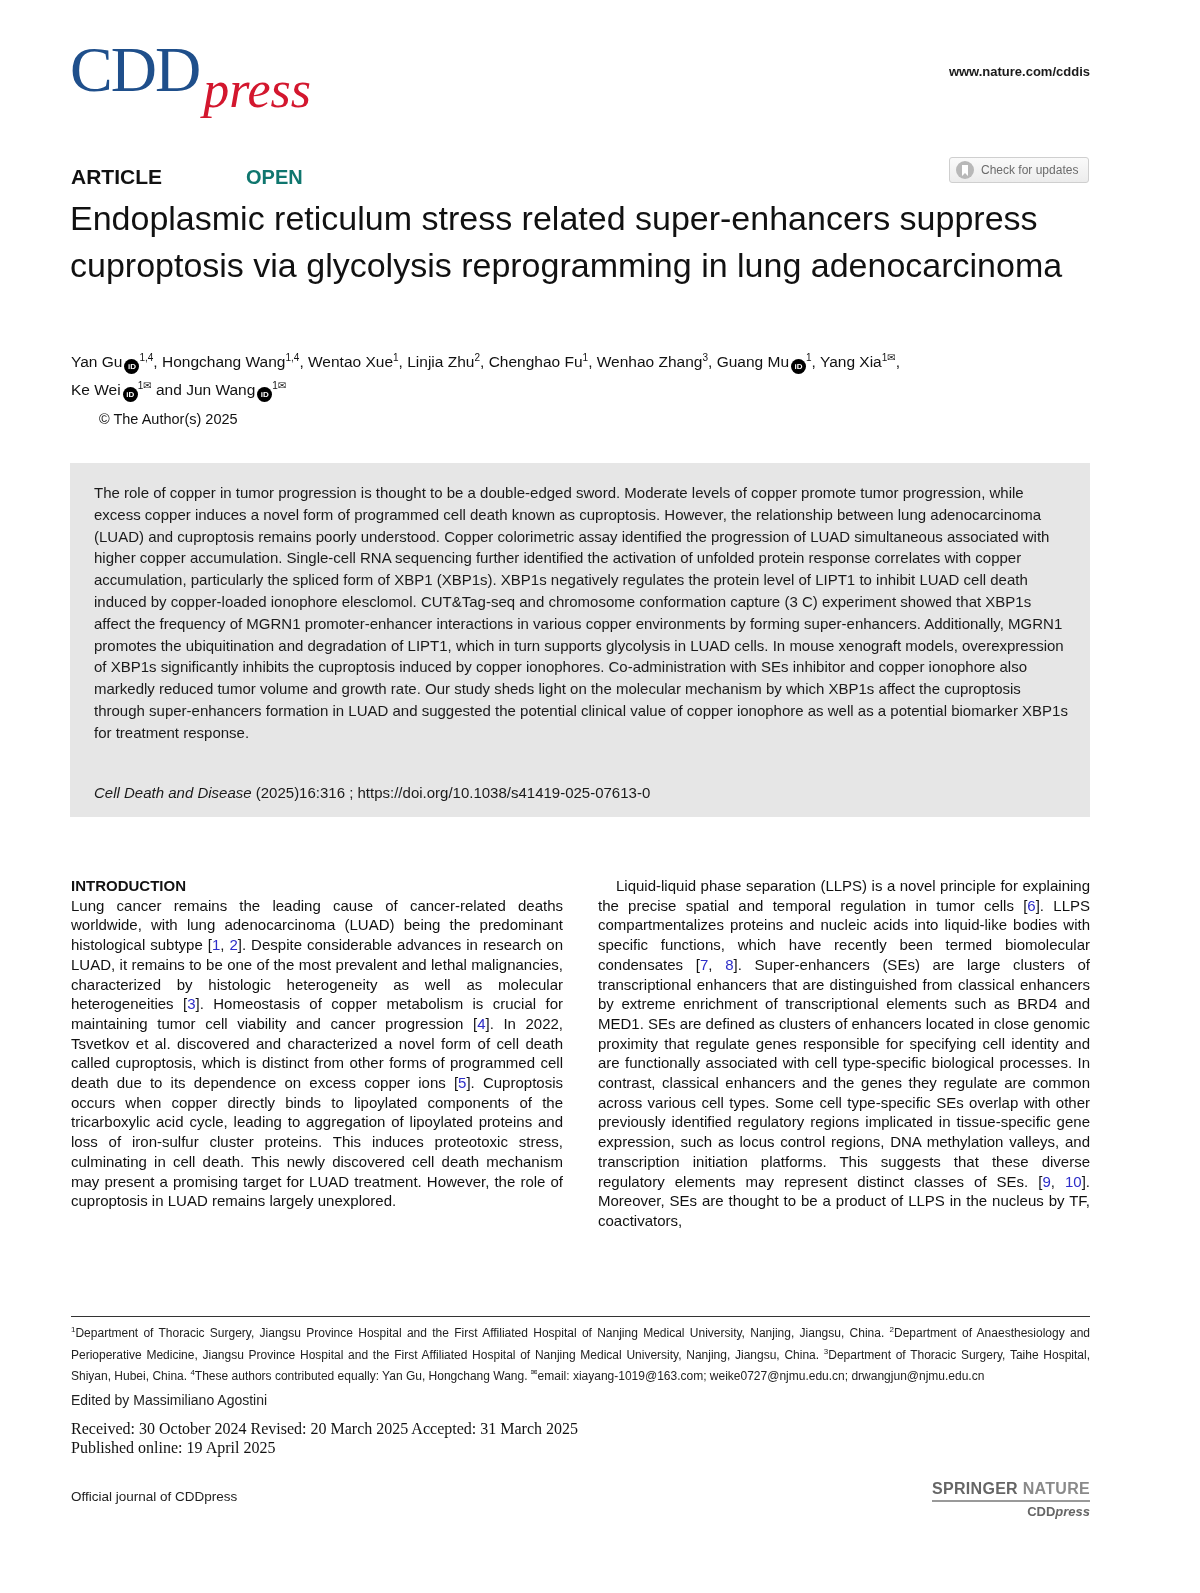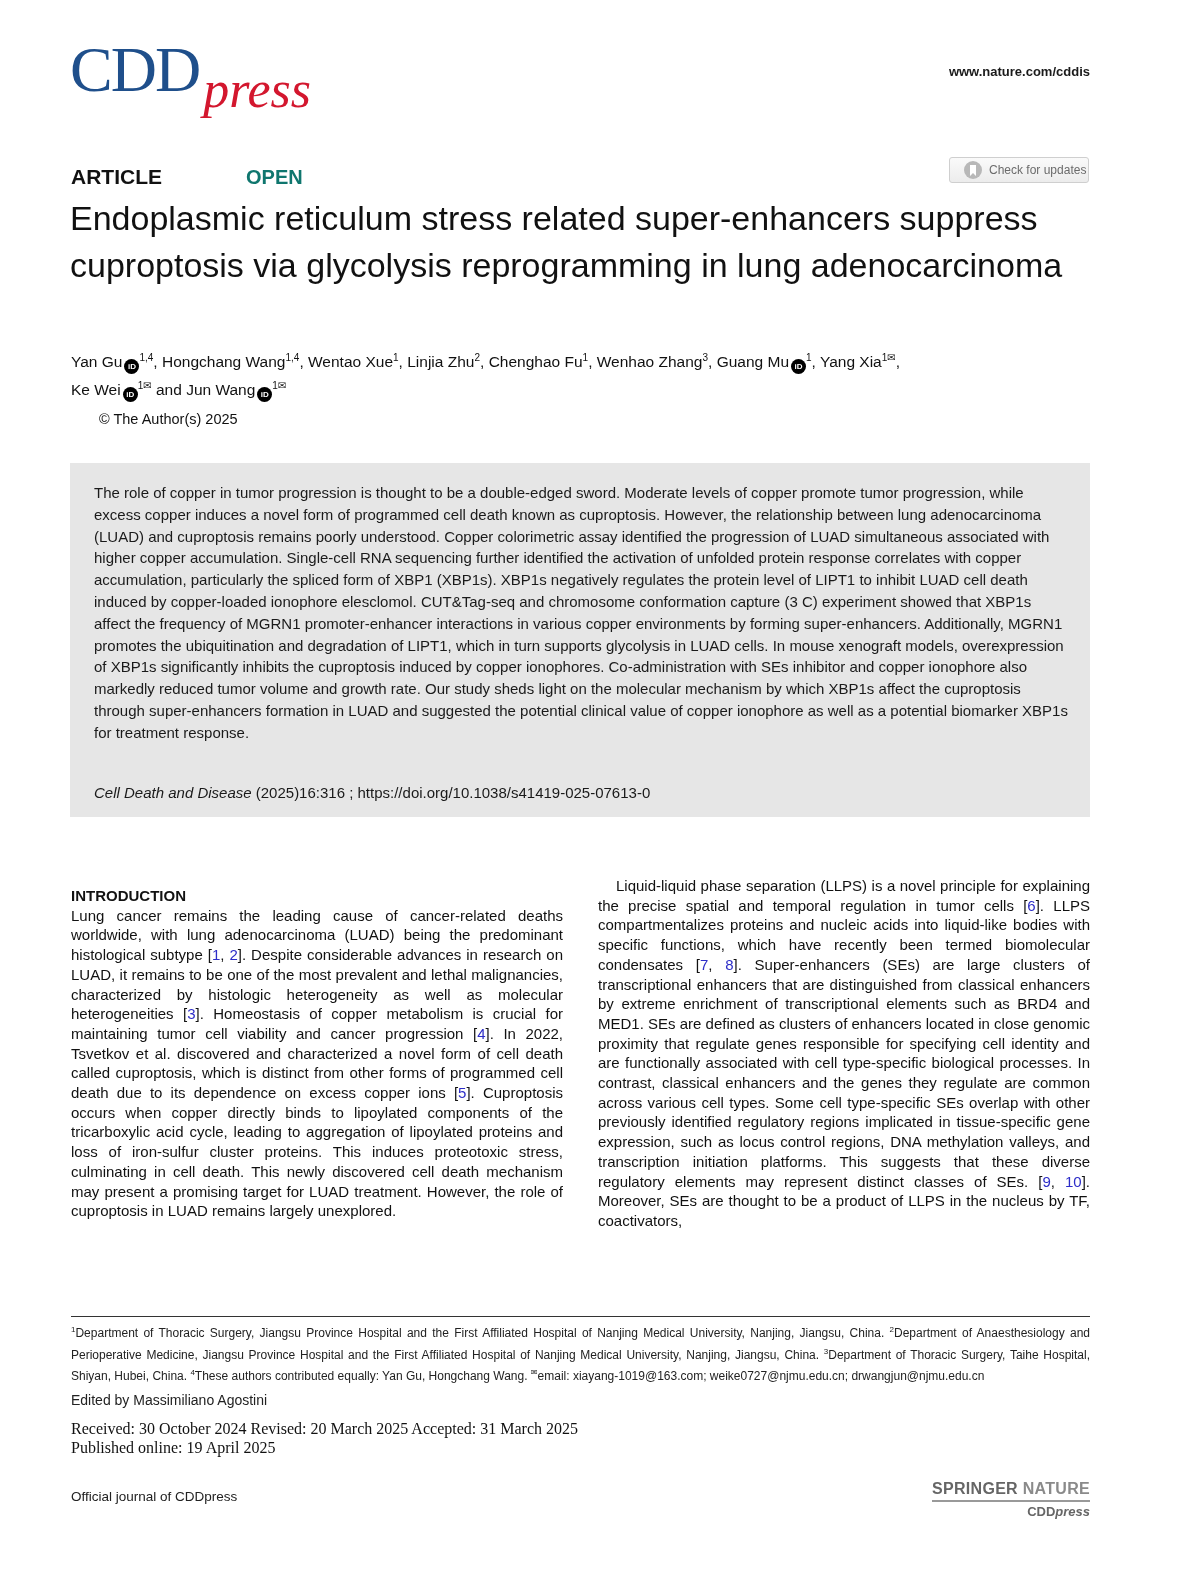--- a/index.html
+++ b/index.html
@@ -9,21 +9,21 @@
 
   
   .logo { left:70px; top:22px; height:80px; display:flex; align-items:flex-end; }
   .logo-cdd { font-family:"Liberation Serif", "DejaVu Serif", serif; font-size:64px; color:#1f4f8b; letter-spacing:-2px; line-height:1; }
   .logo-press { font-family:"Liberation Serif", "DejaVu Serif", serif; font-style:italic; font-size:52px; color:#d3172e; margin-left:4px; line-height:1; position:relative; top:14px; }
   .journal-url { right:110px; top:64px; font-size:13px; font-weight:bold; color:#1a1a1a; }
 
   .article-tag { left:71px; top:165px; font-size:21px; font-weight:bold; color:#111; }
   .open-tag { left:218px; top:166px; font-size:20px; font-weight:bold; color:#0f766e;margin-left:28px; }
   .check-btn { left:949px; top:157px; width:140px; height:26px; border:1px solid #cfcfcf; border-radius:3px;
-               background:linear-gradient(#fafafa,#ececec); display:flex; align-items:center; box-sizing:border-box; padding-left:14px; cursor:pointer; }
+               background:linear-gradient(#fafafa,#ececec); display:flex; align-items:center; box-sizing:border-box; padding-left:6px; cursor:pointer; }
   .check-icon { width:18px; height:18px; border-radius:50%; background:#b8b8b8; display:flex; align-items:center; justify-content:center; margin-right:7px; }
   .check-icon svg { display:block; }
   .check-label { font-size:12px; color:#6b6b6b; }
 
   .title { left:70px; top:195px; width:1030px; font-size:34px; line-height:47px; color:#111; font-weight:normal; }
 
   .authors { left:71px; top:346px; width:1030px; font-size:15.5px; line-height:23px; color:#111; }
   .orcid { display:inline-block; width:15px; height:15px; border-radius:50%; background:#000000; color:#fff; font-size:8px; font-weight:bold;
            text-align:center; line-height:15px; vertical-align:-2px; margin-left:2px; }
   .authors sup { font-size:10px; }
@@ -32,21 +32,21 @@
   .copyright { left:71px; top:411px; font-size:14.5px; color:#111;margin-left:28px; }
 
   
   .abstract-box { left:70px; top:463px; width:1020px; height:354px; background:#e6e6e6; }
   .abstract-text { left:94px; top:482px; width:975px; font-size:15px; line-height:21.8px; color:#1a1a1a; }
   .citation { left:94px; top:784px; font-size:15px; color:#1a1a1a; }
   .citation i { font-style:italic; }
 
   
   .col { font-size:15px; line-height:19.7px; text-align:justify; color:#111; }
-  .col-left { left:71px; top:876px; width:492px;margin-top:10px; }
+  .col-left { left:71px; top:876px; width:492px; }
   .col-right { left:598px; top:876px; width:492px; }
   .sec-head { font-weight:bold; font-size:15px; }
   .ref { color:#2d2dc8; }
   .indent { text-indent:18px; }
 
   
   .foot-rule { left:71px; top:1316px; width:1019px; height:1px; background:#333; }
   .footnotes { left:71px; top:1321px; width:1019px; font-size:12px; line-height:17.5px; text-align:justify; color:#222; }
   .footnotes sup { font-size:8px; }
   .edited { left:71px; top:1392px; font-size:14px; color:#222; }

